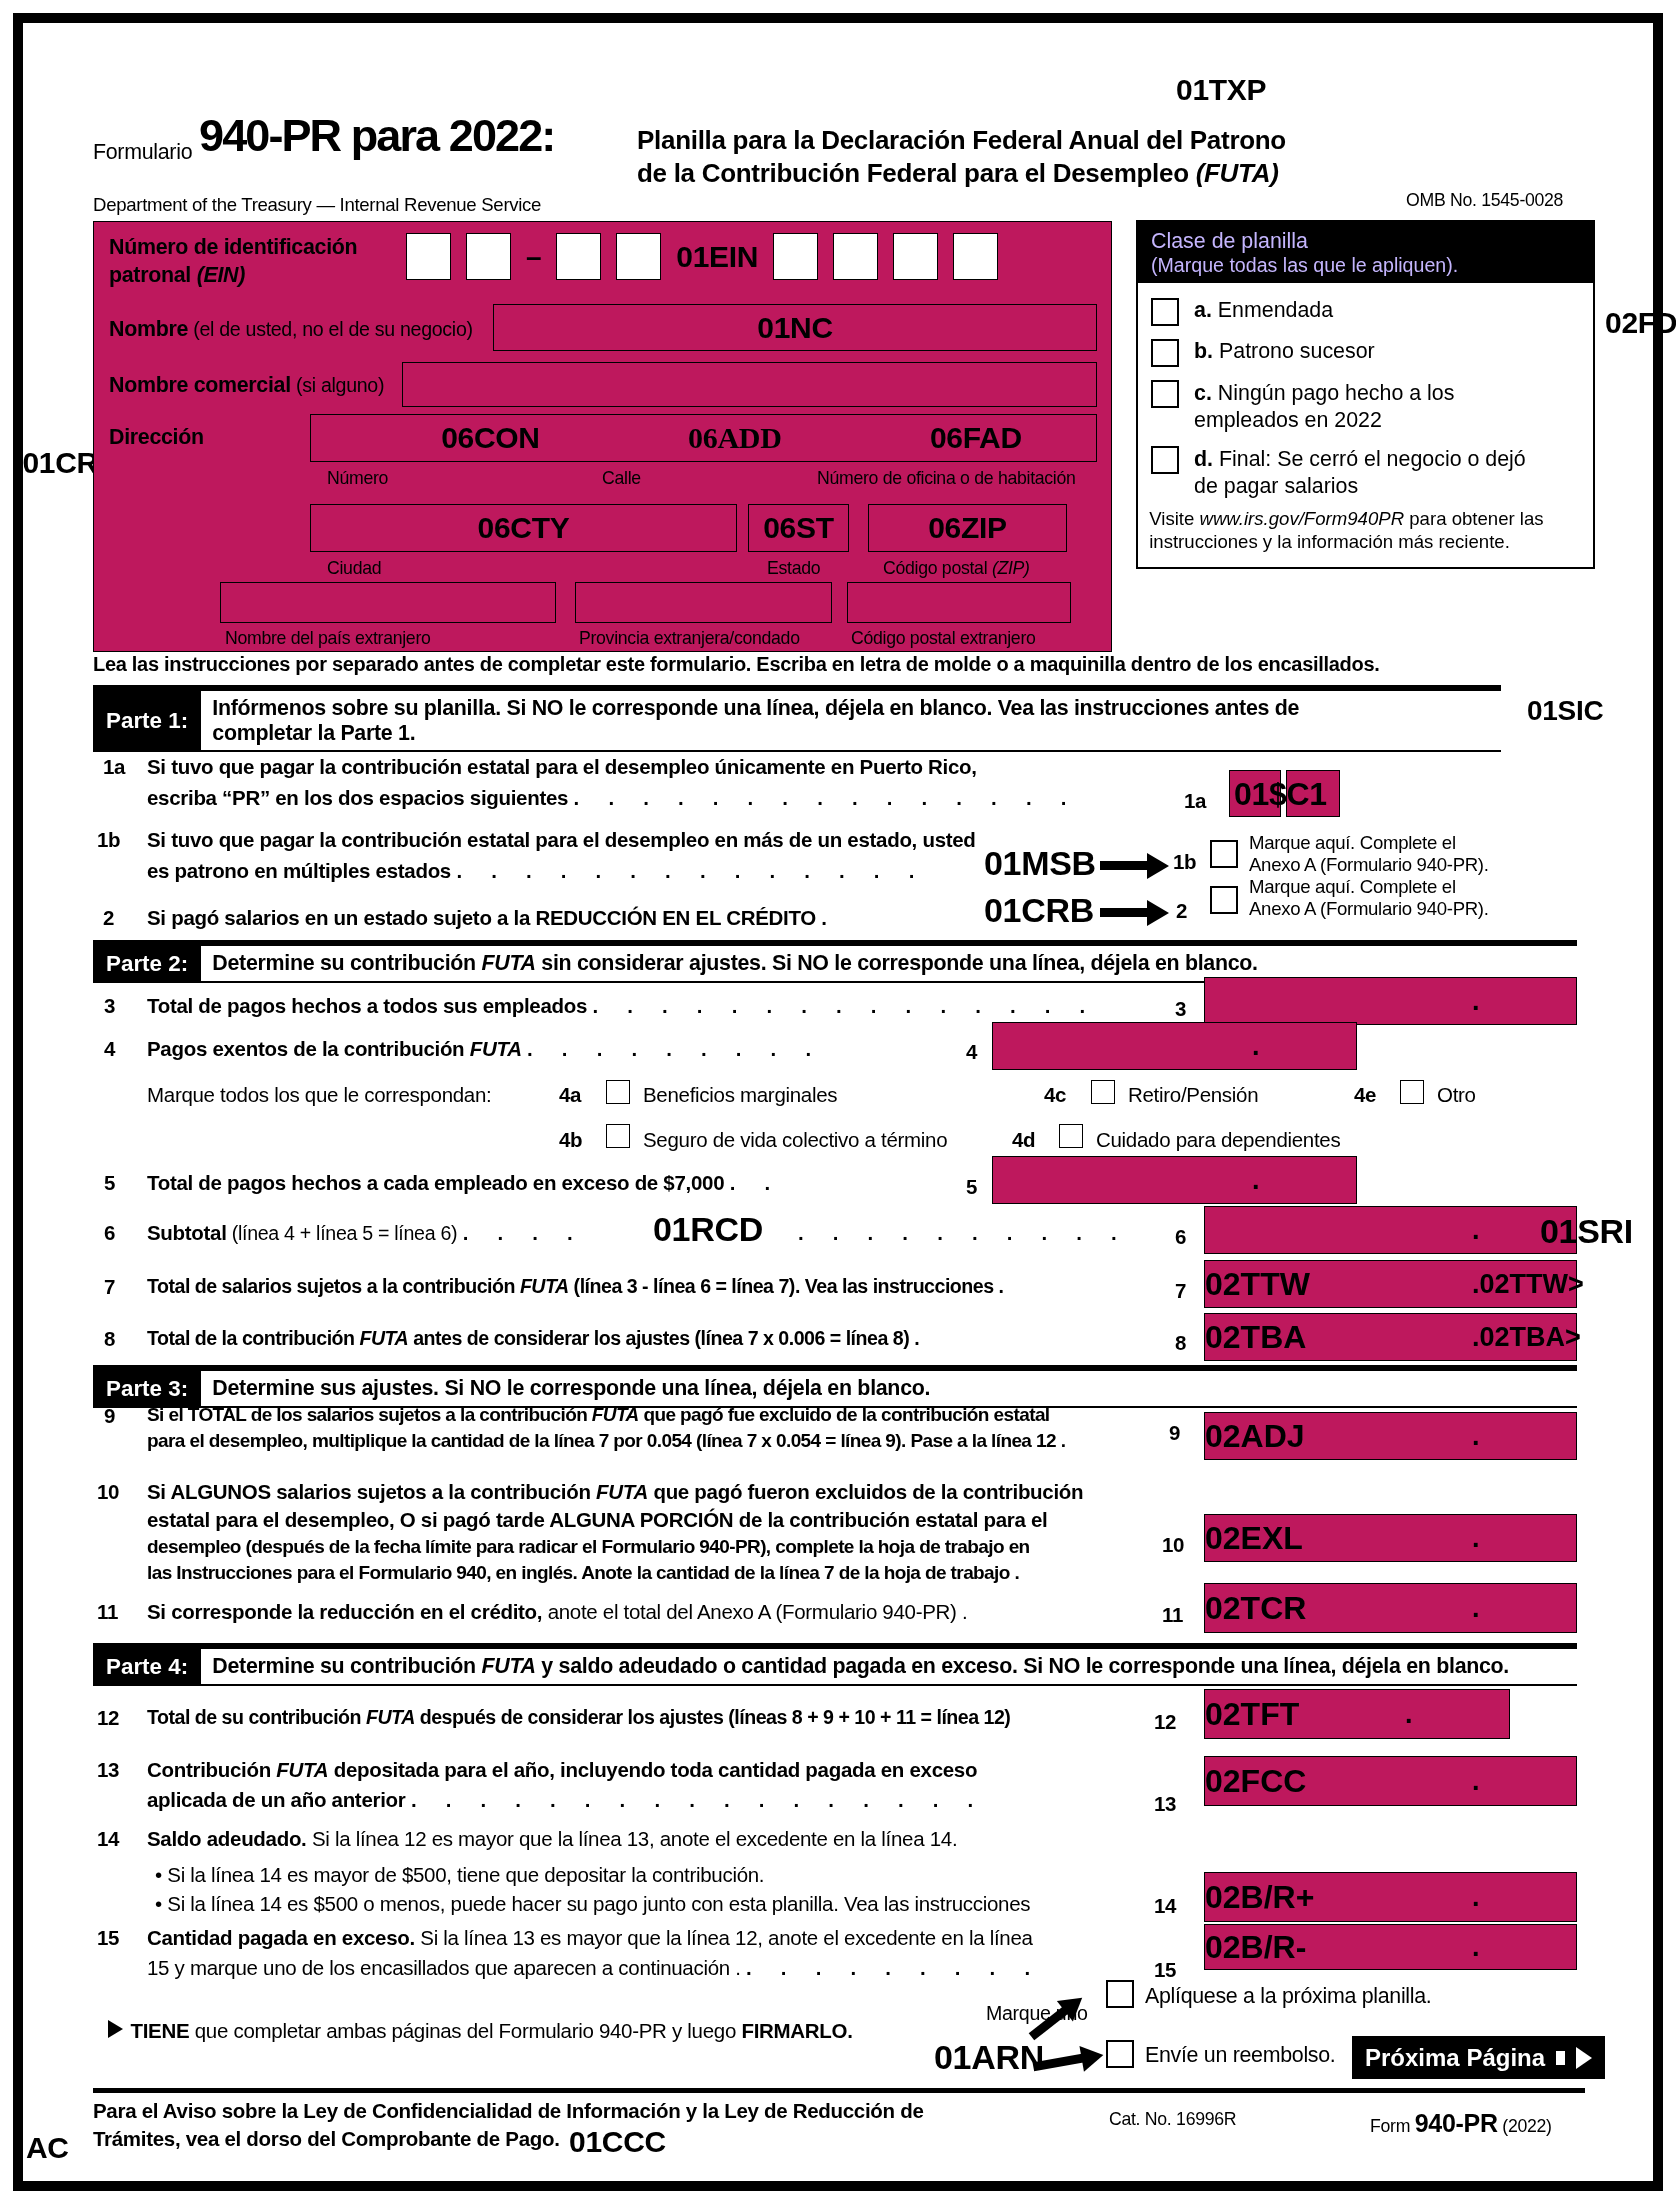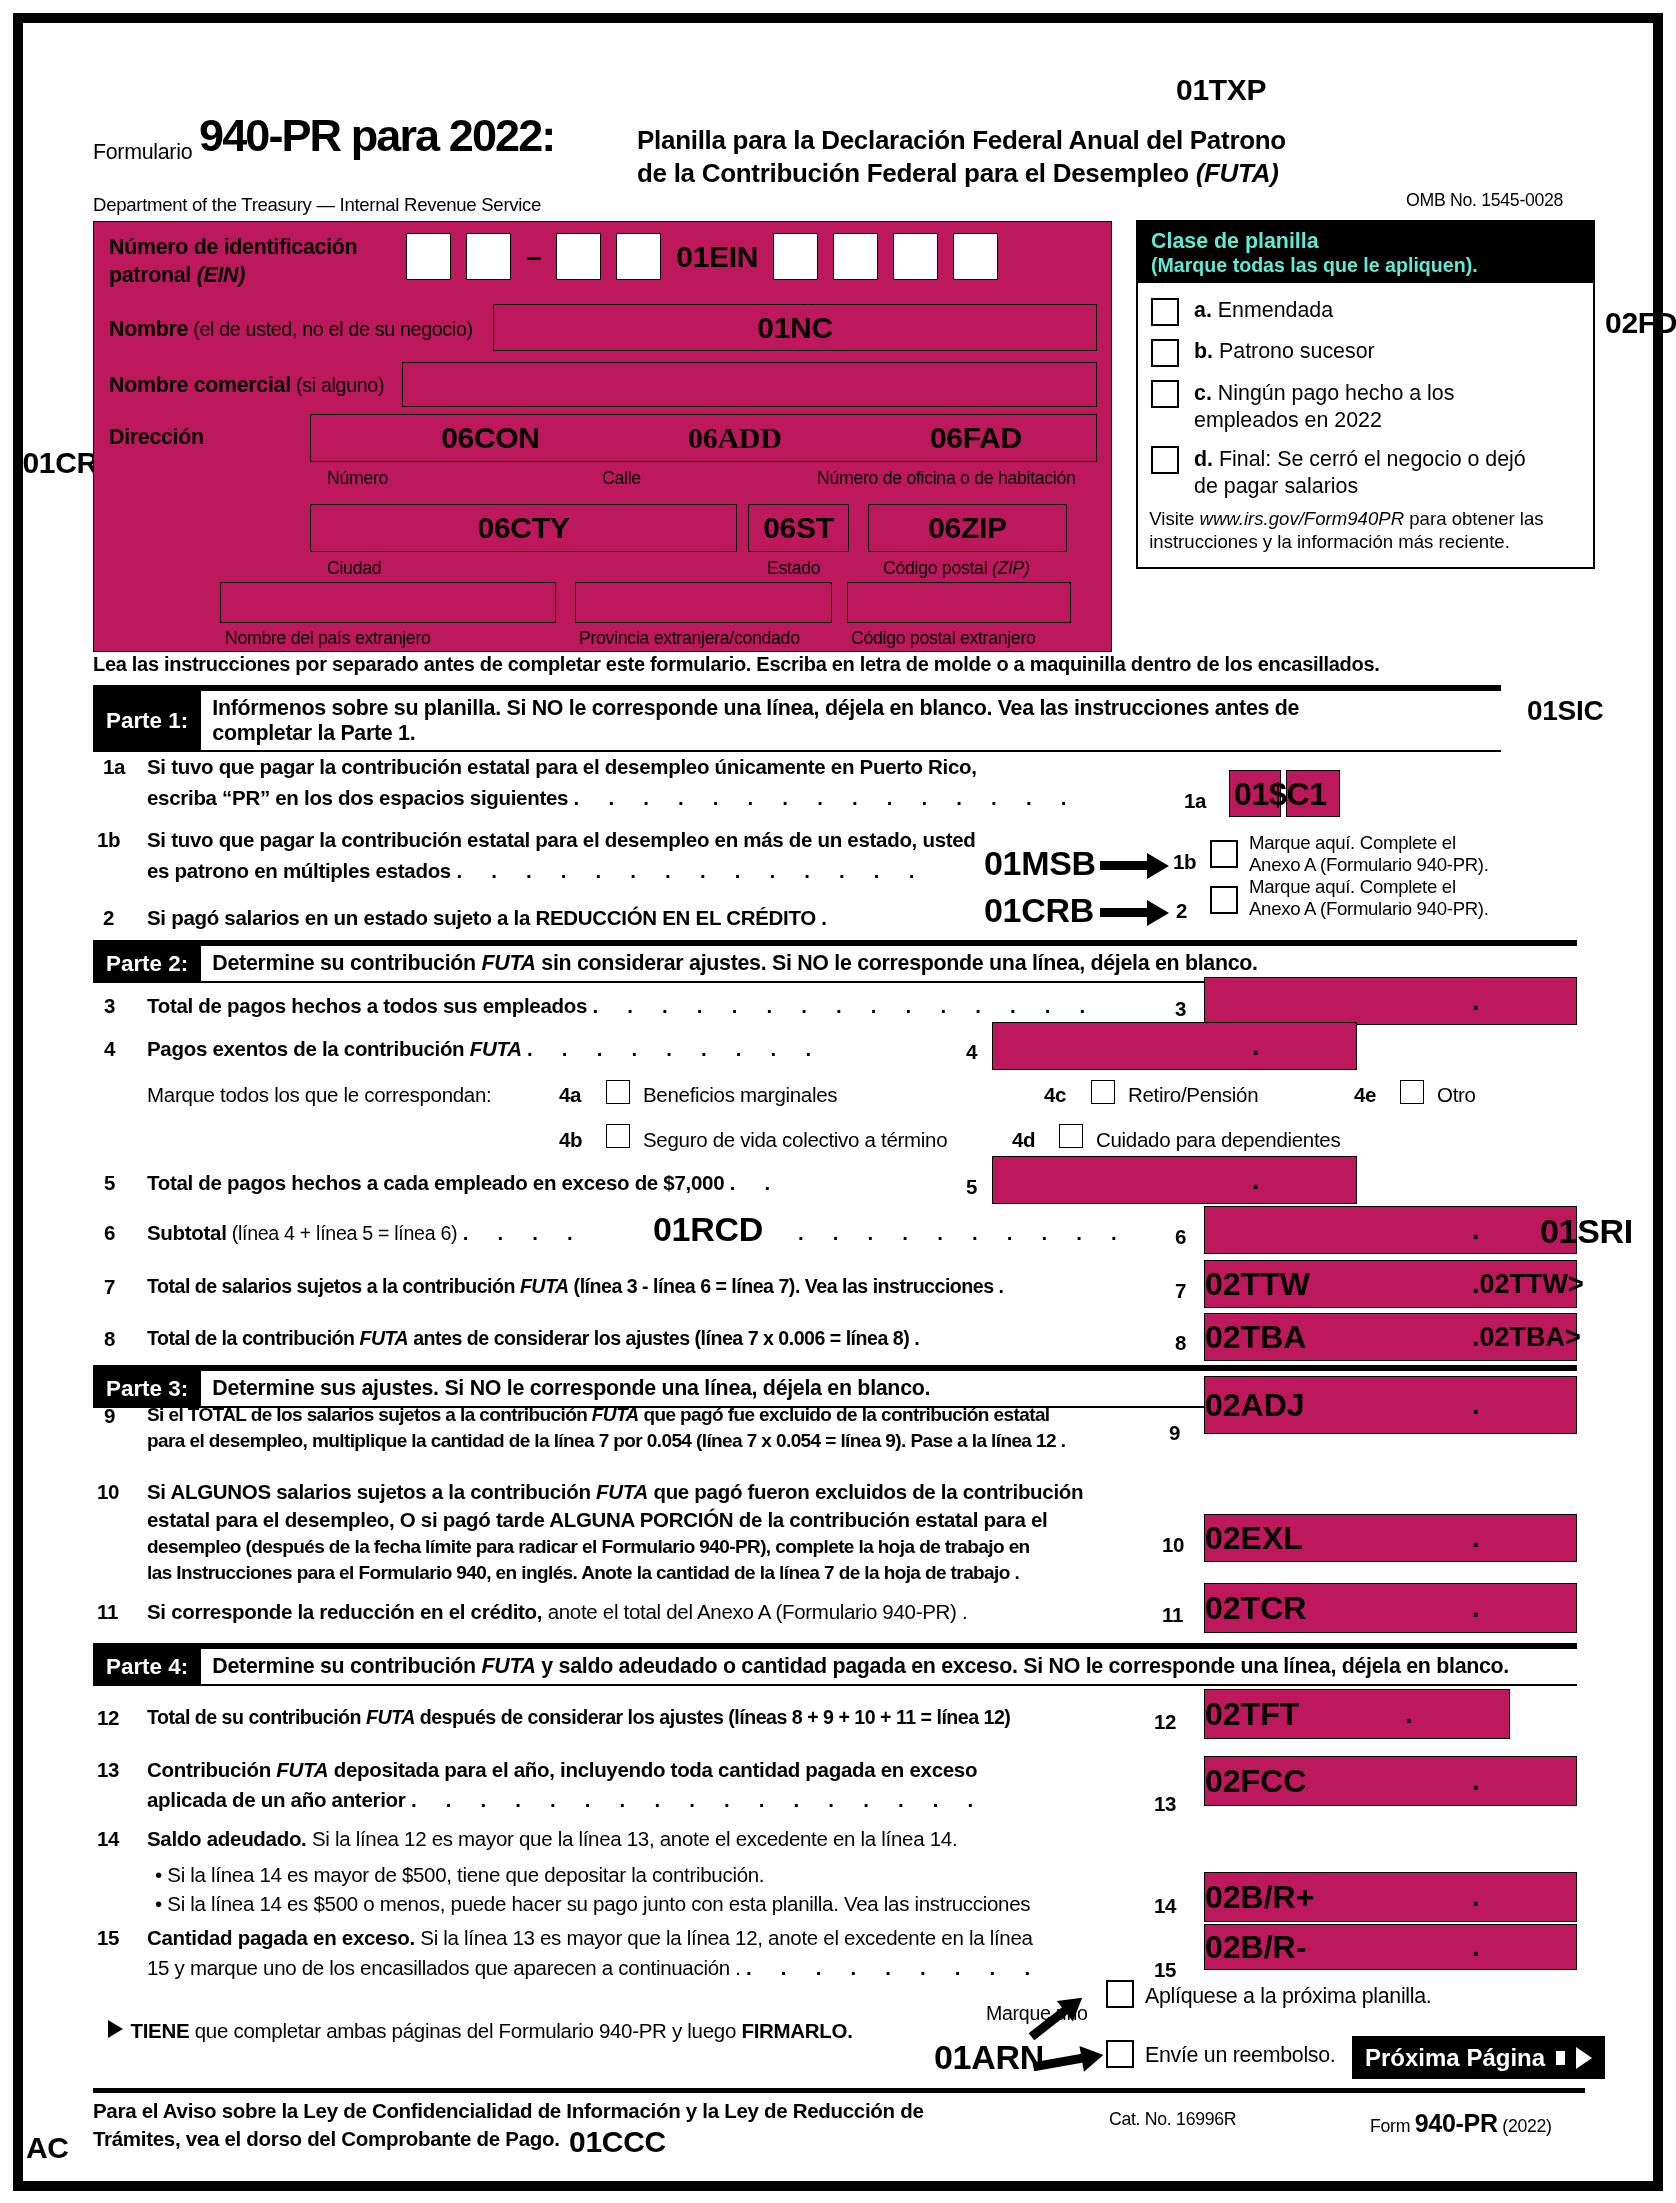--- a/index.html
+++ b/index.html
@@ -29,21 +29,21 @@
   .partbar{position:absolute;left:93px;background:#fff;border-top:6.5px solid #000;border-bottom:2.8px solid #000;display:flex;align-items:stretch;}
   .plabel{background:#000;color:#fff;font-weight:bold;font-size:22.4px;padding:4.7px 13px;display:flex;align-items:center;white-space:nowrap;}
   .ptext{font-weight:bold;font-size:21.4px;letter-spacing:-0.3px;padding:4.7px 11.2px;display:flex;flex-direction:column;justify-content:center;white-space:nowrap;}
   .harrow{position:absolute;height:9.3px;background:#000;}
   .harrow::after{content:"";position:absolute;right:-20.5px;top:-8.4px;width:0;height:0;
      border-left:22.4px solid #000;border-top:13px solid transparent;border-bottom:13px solid transparent;}
   .einb{width:45px;height:47px;border:1.9px solid #000;background:#fff;}
   .einrow{position:absolute;display:flex;align-items:center;gap:15px;}
   .ctr{display:flex;align-items:center;justify-content:center;}
   .typbox{position:absolute;border:2.8px solid #000;background:#fff;}
-  .typhead{background:#000;color:#5eead4;font-weight:bold;padding:6.5px 13px;}
+  .typhead{background:#000;color:#c4b5fd;font-weight:normal;padding:6.5px 13px;}
   .opt-chk{width:28px;height:28px;border:2.8px solid #000;background:#fff;flex:none;}
   .nextpage{position:absolute;background:#000;color:#fff;font-weight:bold;font-size:24px;display:flex;align-items:center;gap:11.2px;padding:3.7px 13px;}
   .np-bar{width:8.4px;height:14px;background:#fff;display:inline-block;}
   .np-tri{width:0;height:0;border-left:16px solid #fff;border-top:11.2px solid transparent;border-bottom:11.2px solid transparent;display:inline-block;}
   .tri-r{display:inline-block;width:0;height:0;border-left:15px solid #000;border-top:9.3px solid transparent;border-bottom:9.3px solid transparent;margin-right:7.5px;}
   .blk{position:absolute;background:#000;}
 </style>
 </head>
 <body>
 
@@ -264,21 +264,21 @@
     <div class="plabel">Parte 3:</div>
     <div class="ptext">
         <span>Determine sus ajustes. Si NO le corresponde una línea, déjela en blanco.</span>
       </div>
   </div>
 
   <span class="t" style="left:104px;top:1404px;">9</span>
   <span class="t cond" style="left:147px;top:1404px;">Si el TOTAL de los salarios sujetos a la contribución <i>FUTA</i> que pagó fue excluido de la contribución estatal</span>
   <span class="t cond" style="left:147px;top:1430px;">para el desempleo, multiplique la cantidad de la línea 7 por 0.054 (línea 7 x 0.054 = línea 9). Pase a la línea 12 .</span>
   <span class="t" style="left:1169px;top:1421px;">9</span>
-  <div class="bx amt" style="left:1204px;top:1376px;width:373px;height:58px;">
+  <div class="bx amt" style="left:1204px;top:1412px;width:373px;height:48px;">
     <span class="amtval">02ADJ</span>
     <span class="amtc">.</span>
   </div>
 
   <span class="t" style="left:97px;top:1480px;">10</span>
   <span class="t" style="left:147px;top:1480px;">Si ALGUNOS salarios sujetos a la contribución <i>FUTA</i> que pagó fueron excluidos de la contribución</span>
   <span class="t" style="left:147px;top:1508px;">estatal para el desempleo, O si pagó tarde ALGUNA PORCIÓN de la contribución estatal para el</span>
   <span class="t cond" style="left:147px;top:1536px;">desempleo (después de la fecha límite para radicar el Formulario 940-PR), complete la hoja de trabajo en</span>
   <span class="t cond" style="left:147px;top:1562px;">las Instrucciones para el Formulario 940, en inglés. Anote la cantidad de la línea 7 de la hoja de trabajo .</span>
   <span class="t" style="left:1162px;top:1533px;">10</span>

